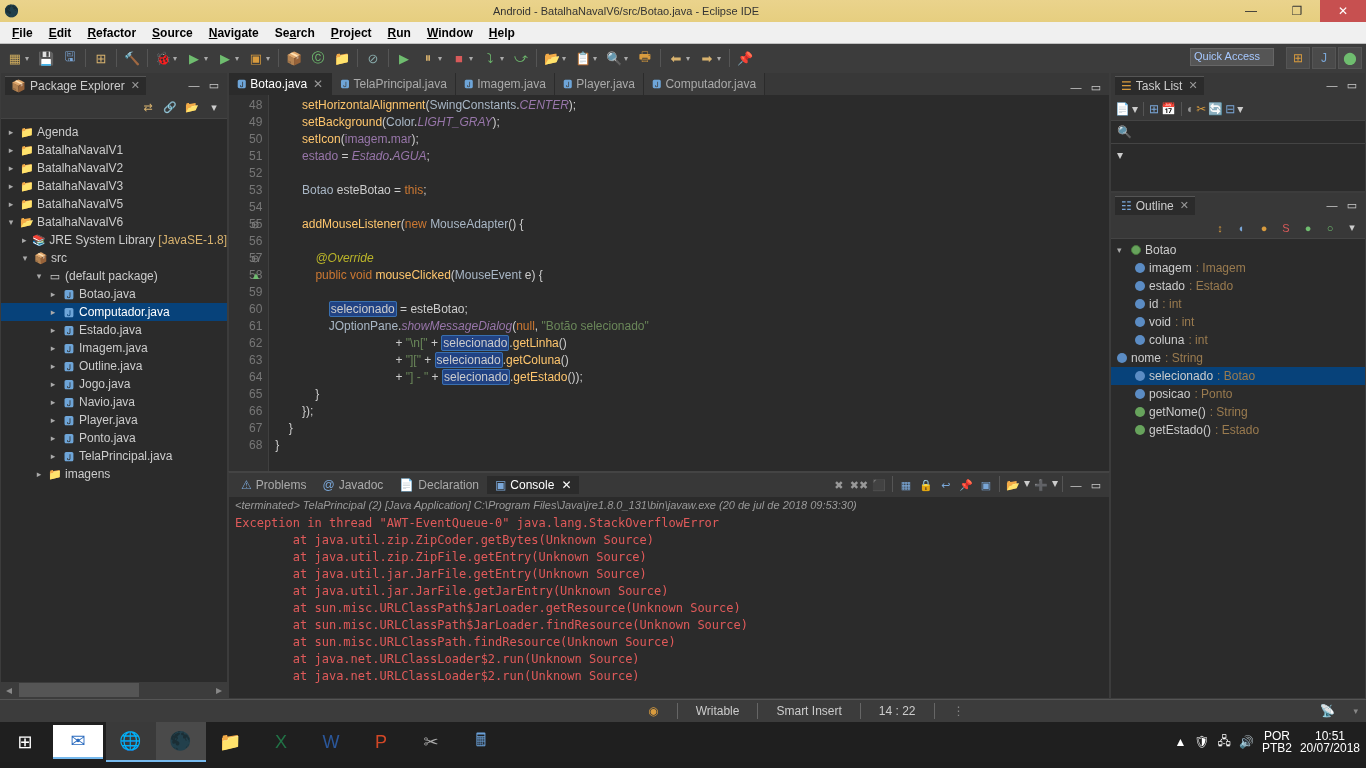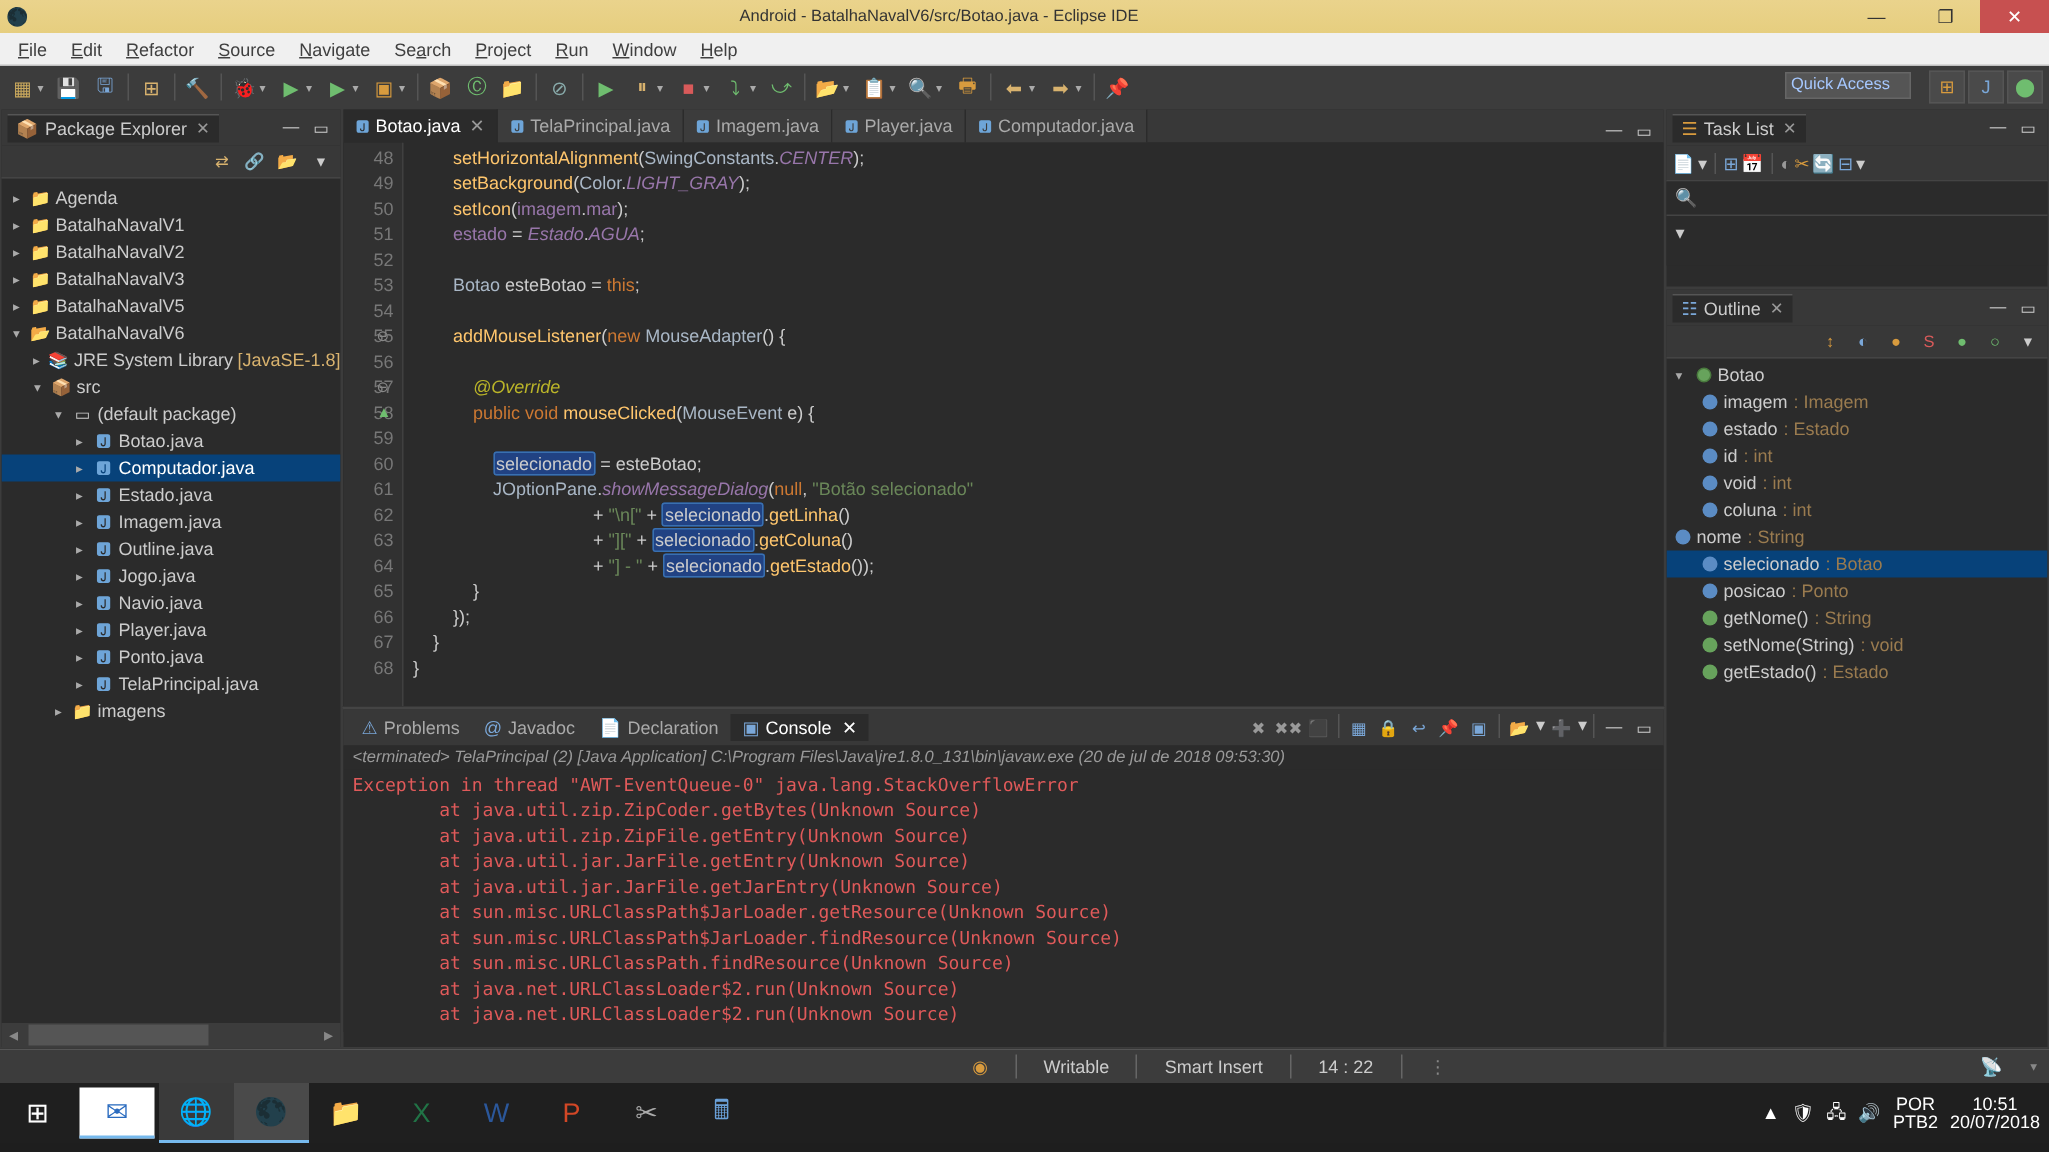--- a/index.html
+++ b/index.html
@@ -3,21 +3,21 @@
 <meta charset="utf-8">
 <style>
 * { margin:0; padding:0; box-sizing:border-box; font-family:"Segoe UI",Tahoma,sans-serif; font-size:12px; }
 body { width:1366px; height:768px; background:#1e1e1e; overflow:hidden; color:#ccc; }
 .titlebar { height:22px; background:linear-gradient(#ead38c,#e6ce7f); display:flex; align-items:center; }
 .titlebar .title { flex:1; text-align:center; color:#333; font-size:11px; }
 .titlebar .winbtns { display:flex; }
 .titlebar .winbtn { width:46px; height:22px; display:flex; align-items:center; justify-content:center; color:#333; }
 .titlebar .close { background:#c75050; color:#fff; }
 .menubar { height:22px; background:#f0f0f0; display:flex; align-items:center; padding:0 4px; border-bottom:1px solid #c0c0c0;}
-.menubar .item { padding:2px 8px; color:#404040; }
+.menubar .item { padding:2px 8px; color:#000000;font-weight:bold; }
 .menubar .item u { text-decoration:underline; }
 .toolbar { height:28px; background:#3c3c3c; display:flex; align-items:center; padding:0 4px; gap:2px; position:relative; }
 .toolbar .tbtn { width:22px; height:22px; display:flex; align-items:center; justify-content:center; border-radius:2px; font-size:13px; }
 .toolbar .sep { width:1px; height:18px; background:#555; margin:0 2px; }
 .toolbar .drop { font-size:8px; color:#aaa; margin-left:-3px; width:8px; }
 .quickaccess { position:absolute; right:92px; top:4px; width:84px; height:18px; background:#555; color:#a6c8ff; border:1px solid #666; padding:1px 3px; font-size:11px; }
 .persp { position:absolute; right:4px; top:3px; display:flex; gap:2px; }
 .persp .pbtn { width:24px; height:22px; background:#4a4a4a; border:1px solid #555; display:flex; align-items:center; justify-content:center; }
 .workspace { display:flex; height:627px; background:#2b2b2b; }
 .panel { background:#2b2b2b; border:1px solid #3c3c3c; display:flex; flex-direction:column; }
@@ -528,25 +528,20 @@
             <span class="txt">posicao</span>
             <span class="ty"> : Ponto</span>
           </div>
           <div class="orow" style="padding-left: 24px;">
             <span class="dot gr"></span>
             <span class="txt">getNome()</span>
             <span class="ty"> : String</span>
           </div>
           <div class="orow" style="padding-left: 24px;">
             <span class="dot gr"></span>
-            <span class="txt">setNome(String)</span>
-            <span class="ty"> : void</span>
-          </div>
-          <div class="orow" style="padding-left: 24px;">
-            <span class="dot gr"></span>
             <span class="txt">getEstado()</span>
             <span class="ty"> : Estado</span>
           </div>
         </div>
     </div>
   </div>
 </div>
 
 <div class="statusbar">
   <div style="flex:1"></div>

